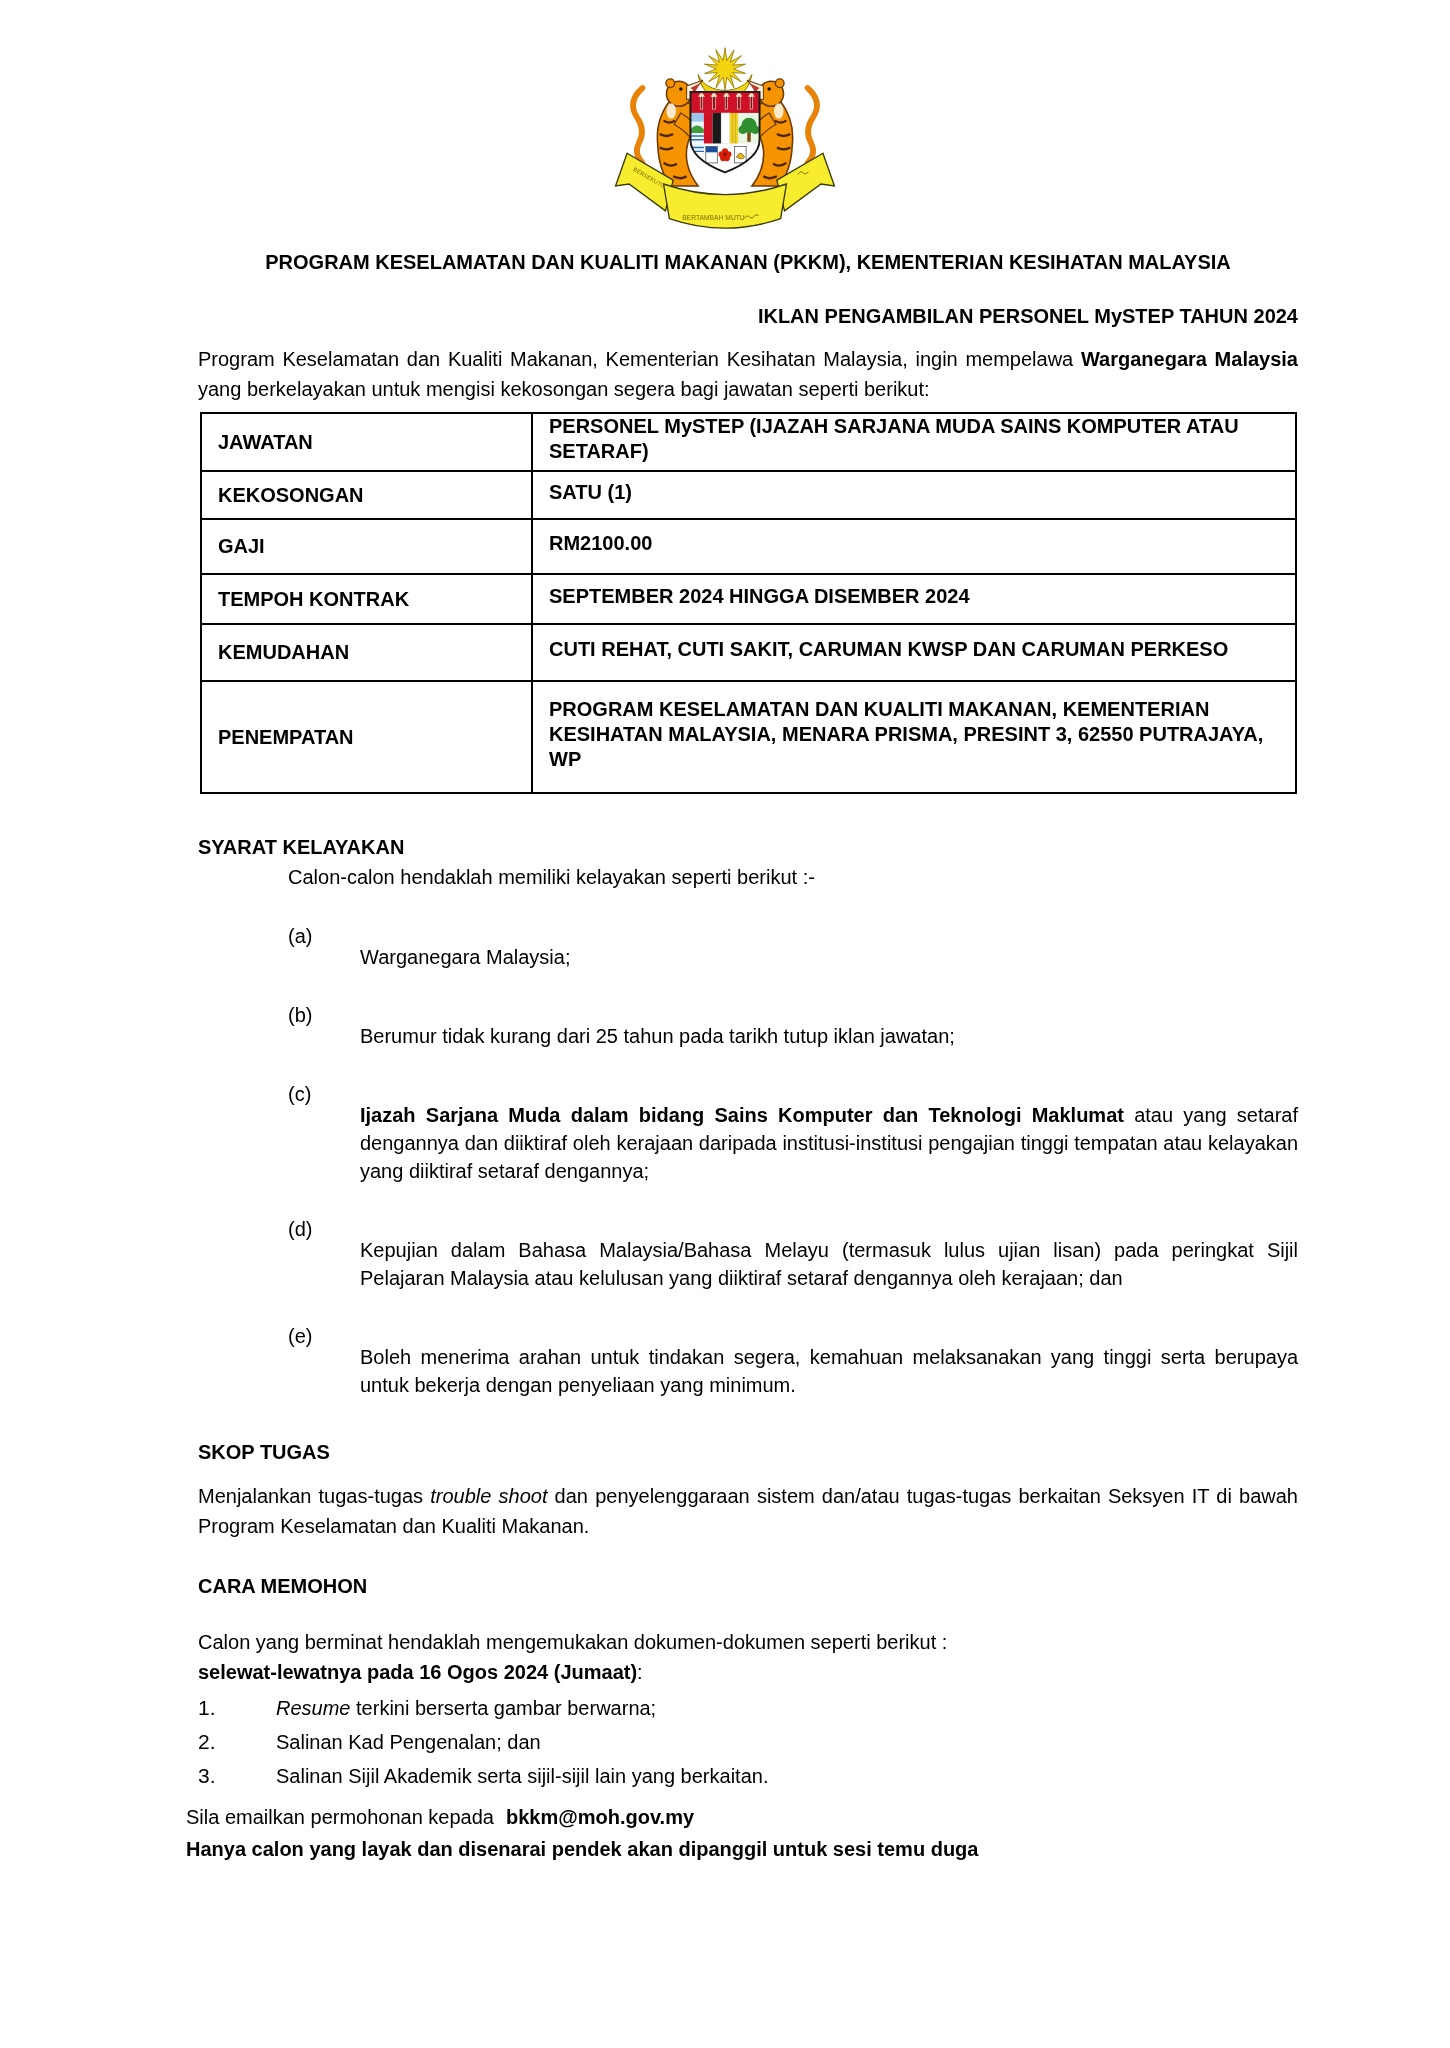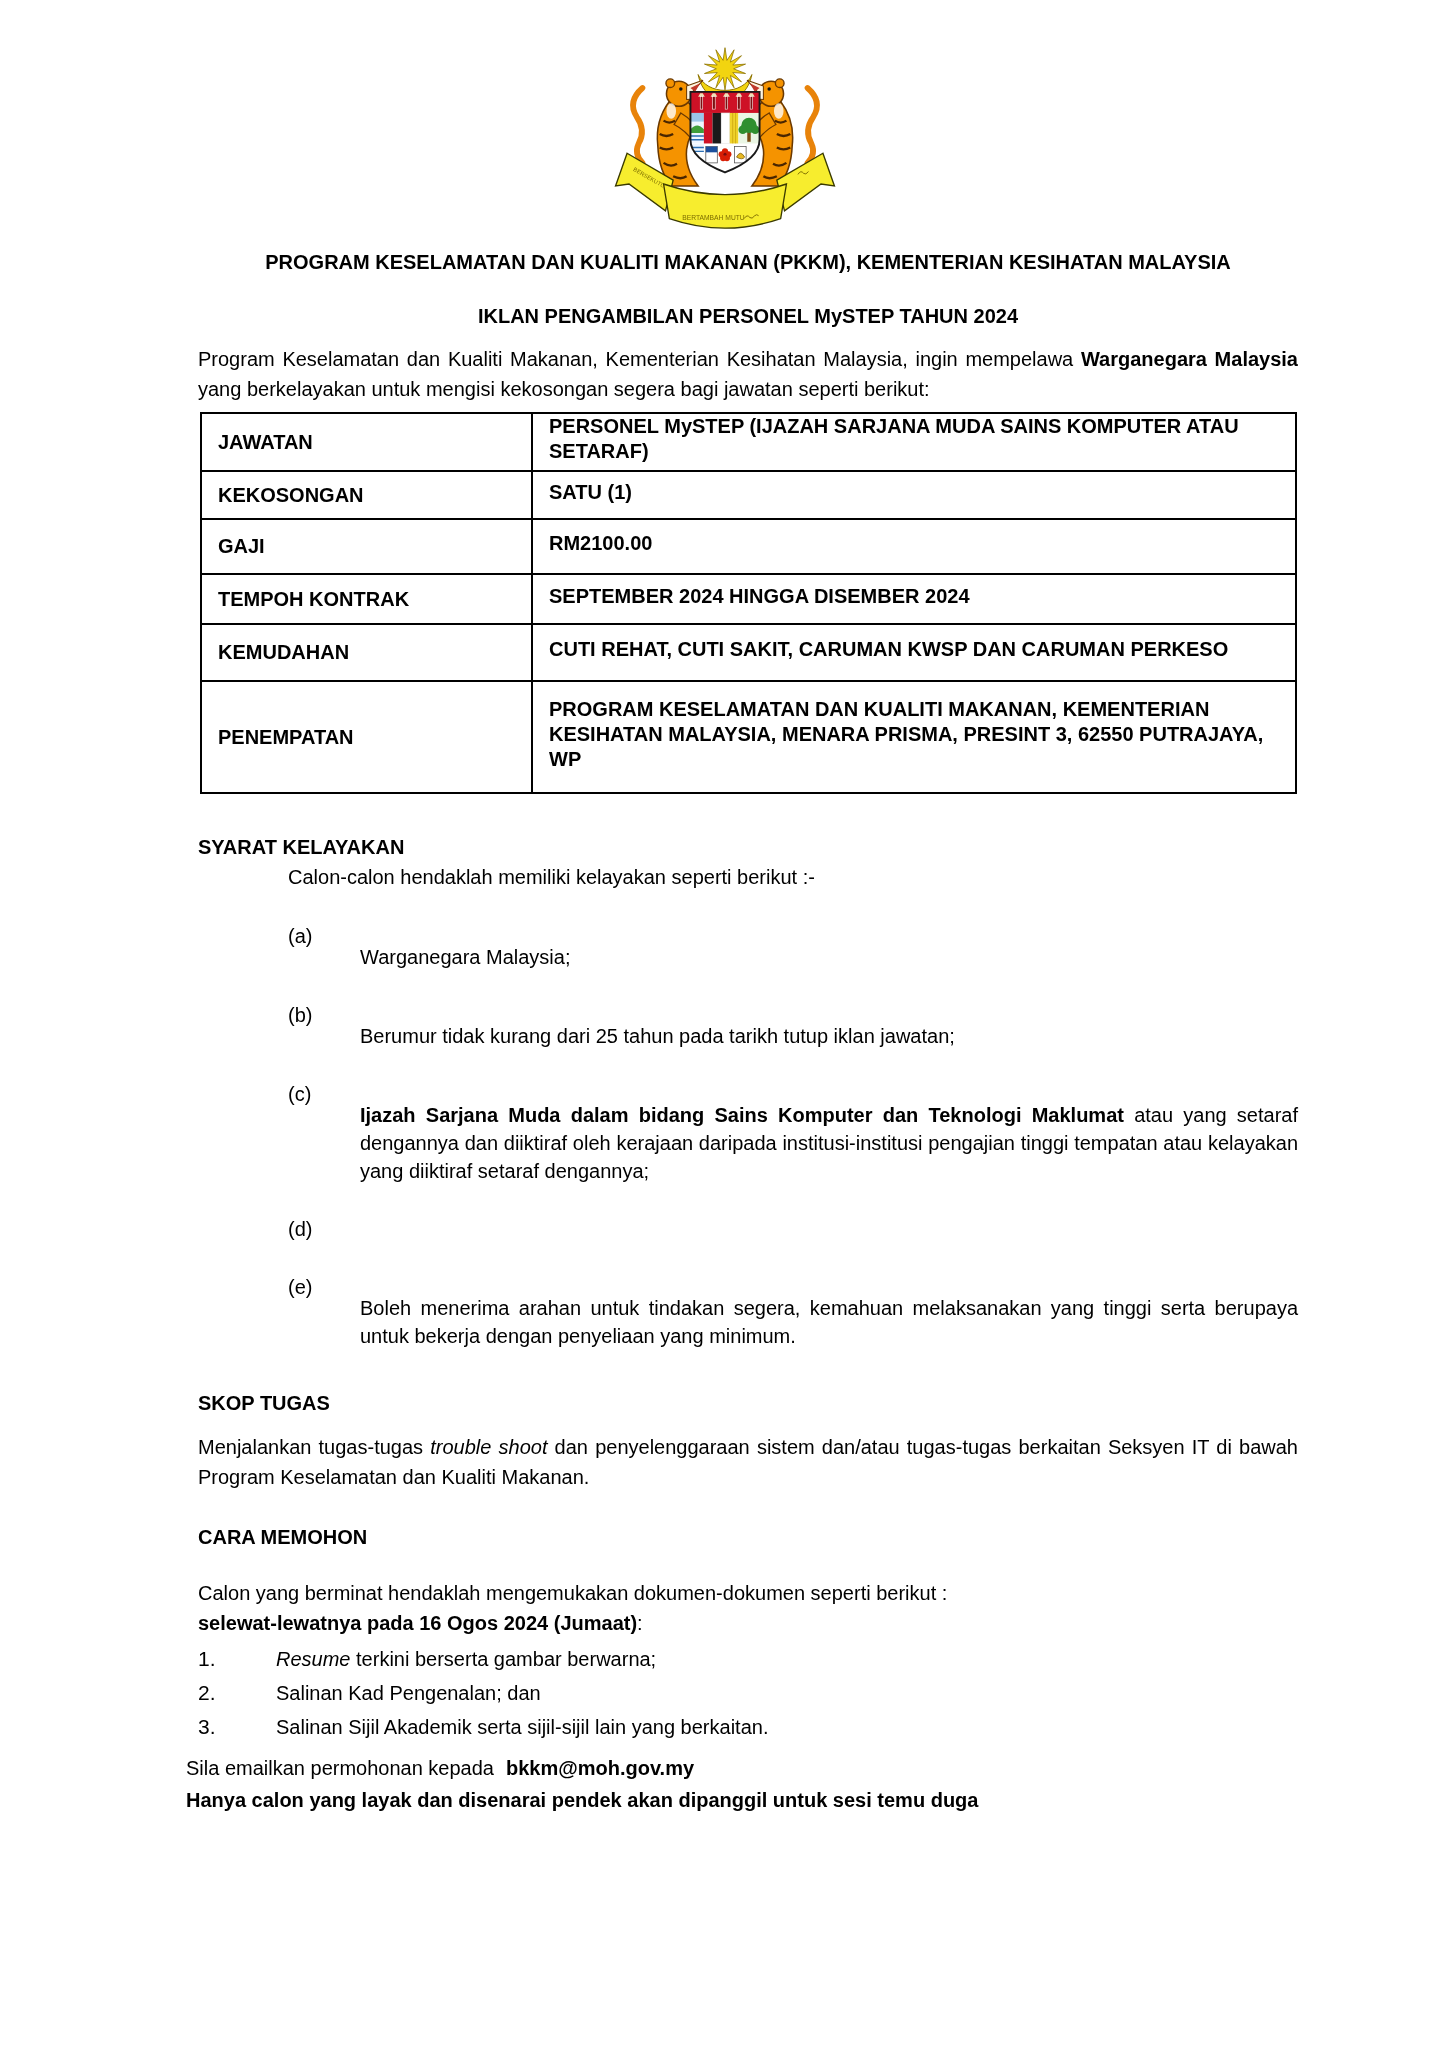--- a/index.html
+++ b/index.html
@@ -9,21 +9,21 @@
     margin:0 auto;
     background:#ffffff;
     font-family:"Liberation Sans",sans-serif;
     color:#000;
     overflow:hidden;
   }
   .content{padding:0 152px 0 198px;font-size:20px;}
   .crest-wrap{padding-top:40px;text-align:center;height:192px;}
   .crest-wrap svg{width:236px;height:192px;}
   .title{margin-top:18px;text-align:center;font-weight:bold;font-size:20px;line-height:24px;}
-  .subtitle{margin-top:30px;text-align:center;font-weight:bold;font-size:20px;line-height:24px;}
+  .subtitle{margin-top:30px;text-align:right;font-weight:bold;font-size:20px;line-height:24px;}
   .intro{margin-top:16px;line-height:30px;text-align:justify;}
   .intro b{font-weight:bold;}
   table.job{border-collapse:collapse;margin:8px 0 0 2px;width:1097px;table-layout:fixed;}
   table.job td{border:2px solid #000;font-weight:bold;font-size:20px;vertical-align:middle;}
   td.lbl{width:305px;padding:6px 8px 6px 16px;line-height:23px;}
   td.val{padding:0 14px 6px 16px;line-height:25px;}
   tr.r1{height:58px;} tr.r2{height:48px;} tr.r3{height:55px;}
   tr.r4{height:50px;} tr.r5{height:57px;} tr.r6{height:112px;}
   .h-sec{font-weight:bold;font-size:20px;line-height:26px;}
   .h-syarat{margin-top:40px;}
@@ -180,20 +180,21 @@
     <div class="req">
       <span class="m">(b)</span>
       <span class="t"><b></b><span>Berumur tidak kurang dari 25 tahun pada tarikh tutup iklan jawatan;</span></span>
     </div>
     <div class="req">
       <span class="m">(c)</span>
       <span class="t"><b>Ijazah Sarjana Muda dalam bidang Sains Komputer dan Teknologi Maklumat</b><span> atau yang setaraf dengannya dan diiktiraf oleh kerajaan daripada institusi-institusi pengajian tinggi tempatan atau kelayakan yang diiktiraf setaraf dengannya;</span></span>
     </div>
     <div class="req">
       <span class="m">(d)</span>
+      <span class="t"><b></b><span>Kepujian dalam Bahasa Malaysia/Bahasa Melayu (termasuk lulus ujian lisan) pada peringkat Sijil Pelajaran Malaysia atau kelulusan yang diiktiraf setaraf dengannya oleh kerajaan; dan</span></span>
     </div>
     <div class="req">
       <span class="m">(e)</span>
       <span class="t"><b></b><span>Boleh menerima arahan untuk tindakan segera, kemahuan melaksanakan yang tinggi serta berupaya untuk bekerja dengan penyeliaan yang minimum.</span></span>
     </div>
 
     <div class="h-sec h-skop">SKOP TUGAS</div>
     <div class="skop-p"><span>Menjalankan tugas-tugas </span><i>trouble shoot</i><span> dan penyelenggaraan sistem dan/atau tugas-tugas berkaitan Seksyen IT di bawah Program Keselamatan dan Kualiti Makanan.</span></div>
 
     <div class="h-sec h-cara">CARA MEMOHON</div>

